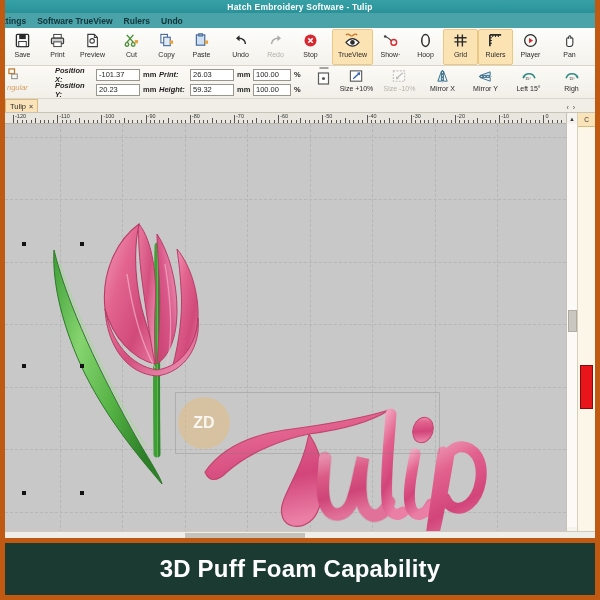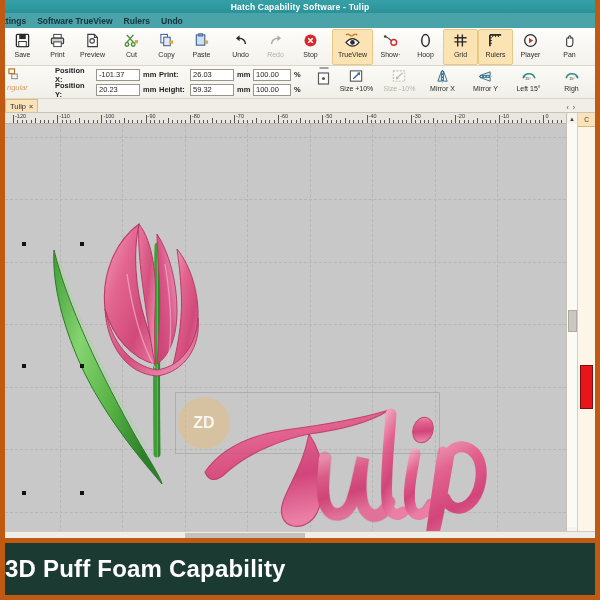--- a/index.html
+++ b/index.html
@@ -83,21 +83,21 @@
     font-size:7.5px; color:#1d1d1d;
     overflow:hidden;
   }
   .propleft { width:48px; height:33px; position:relative; }
   .propleft .angl {
     position:absolute; left:2px; top:17px;
     font-size:7.5px; color:#d9a066; font-style:italic;
   }
   .prows { display:flex; flex-direction:column; gap:2px; padding-left:2px;}
   .prow { display:flex; align-items:center; gap:3px; height:13px; }
-  .plabel { font-weight:bold; font-size:7.5px; width:38px; text-align:left; }
+  .plabel { font-weight:bold; font-size:7.5px; width:38px; text-align:left;font-style:italic; }
   .pfield {
     width:44px; height:12px; background:#ffffff; border:1px solid #9a968c;
     font-size:7.5px; display:flex; align-items:center; padding-left:2px;
   }
   .pfield.pct { width:38px; }
   .punit { font-size:7.5px; width:13px; font-weight:bold;}
   .prop-actions { display:flex; align-items:flex-start; height:33px; margin-left:4px; }
   .pact {
     width:43px; height:32px; display:flex; flex-direction:column;
     align-items:center; justify-content:flex-start; padding-top:2px;
@@ -205,21 +205,21 @@
     background:#efeee8; border-top:1px solid #cfcabd;
   }
   .statusstrip .sbar {
     position:absolute; left:180px; top:1px; width:120px; height:5px; background:#c4c2bb;
   }
 
   
   #caption {
     position:absolute; left:5px; bottom:5px; width:590px; height:52px;
     background:#1b3a31;
-    display:flex; align-items:center; justify-content:flex-start;
+    display:flex; align-items:center; justify-content:center;
   }
   #caption .ctext {
     color:#ffffff; font-size:24px; font-weight:bold; letter-spacing:.2px;
     white-space:nowrap;
   }
 
   
   .edge { position:absolute; background:#c05a12; }
   .edge.l { left:0; top:0; width:5px; height:600px; }
   .edge.r { right:0; top:0; width:5px; height:600px; }
@@ -227,21 +227,21 @@
   .edge.mid { left:0; bottom:57px; width:600px; height:5px; }
 </style>
 </head>
 <body>
 
 <div id="frame">
 
   <div id="app">
 
     <div class="titlebar">
-      <span class="ttl">Hatch Capability Software - Tulip</span>
+      <span class="ttl">Hatch Embroidery Software - Tulip</span>
     </div>
 
     <div class="menubar">
       <span class="mi clipped">ttings</span>
       <span class="mi">Software TrueView</span>
       <span class="mi">Rulers</span>
       <span class="mi">Undo</span>
     </div>
 
     <div class="toolbar">

